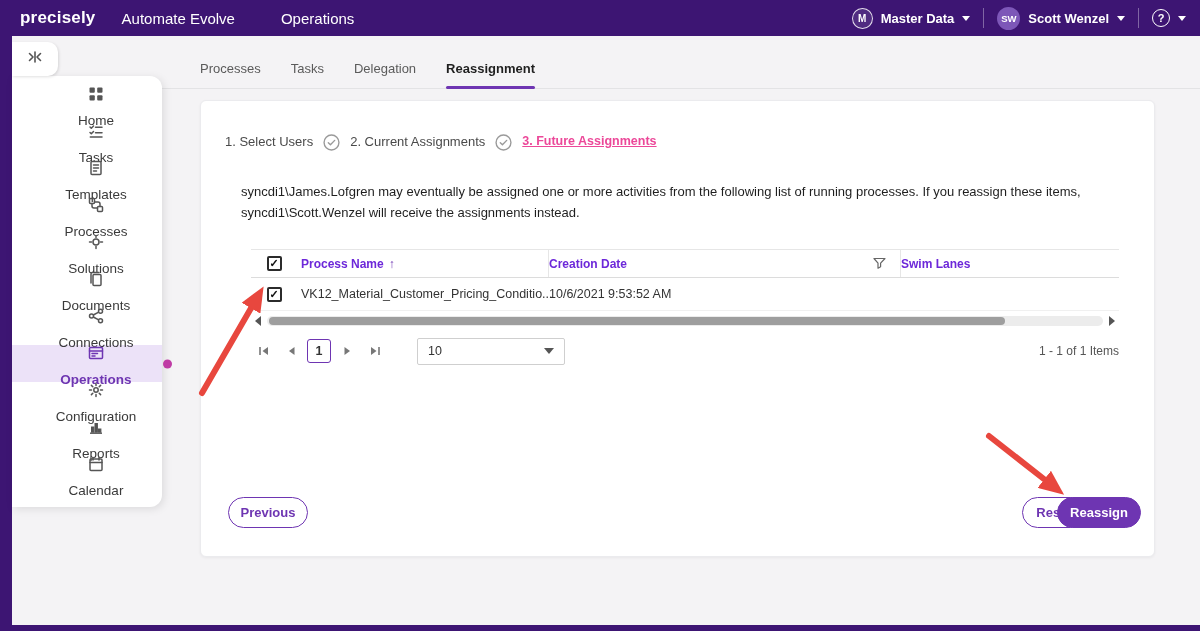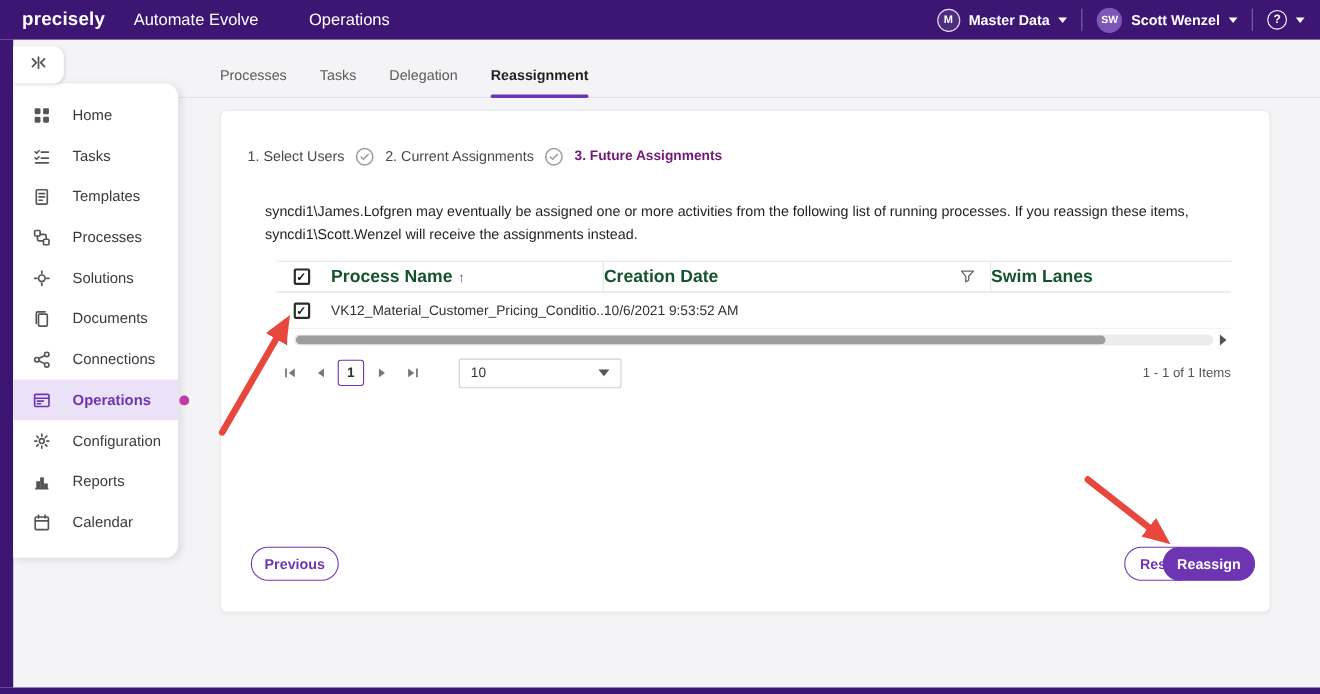--- a/index.html
+++ b/index.html
@@ -27,48 +27,48 @@
           align-items:center; justify-content:center; font-size:11px; font-weight:bold; }
   .frame-left { position:absolute; left:0; top:36px; width:12px; height:589px; background:#3d1573; }
   .frame-bottom { position:absolute; left:0; top:625px; width:1200px; height:6px; background:#3d1573; }
 
   
   .collapse-tab { position:absolute; left:12px; top:42px; width:46px; height:34px; background:#fff;
           border-radius:0 10px 10px 0; box-shadow:1px 1px 3px rgba(0,0,0,.12); display:flex;
           align-items:center; justify-content:center; cursor:pointer; z-index:3; }
   .sidebar { position:absolute; left:12px; top:76px; width:150px; height:431px; background:#fff;
           border-radius:0 12px 12px 0; box-shadow:2px 2px 8px rgba(0,0,0,.10); padding-top:10px; z-index:2; }
-  .side-item { height:37px; display:flex; align-items:center; gap:20px; padding-left:18px; font-size:13.5px;
-          color:#3a3a3a; cursor:pointer; }
+  .side-item { height:37px; display:flex; align-items:center; gap:11px; padding-left:18px; font-size:13.5px;
+          color:#3a3a3a; cursor:pointer;flex-direction:column; }
   .side-item svg { flex:0 0 auto; color:#555; }
   .side-item.selected { background:#ece2f8; color:#6e35b2; font-weight:600; }
   .side-item.selected svg { color:#6e35b2; }
 
   
   .tabsbar { position:absolute; left:162px; top:51px; width:1038px; height:38px;
           border-bottom:1px solid #e3e3e5; display:flex; align-items:flex-end; padding-left:38px; gap:30px; }
   .tab { font-size:13px; color:#5a5a5a; padding-bottom:12px; position:relative; cursor:pointer; }
   .tab.active { color:#1f1f1f; font-weight:bold; }
   .tab.active::after { content:""; position:absolute; left:0; right:0; bottom:-1px; height:3px;
           background:#6e35b2; border-radius:2px; }
 
   
   .card { position:absolute; left:200px; top:100px; width:955px; height:457px; background:#fff;
           border:1px solid #ebebee; border-radius:6px; box-shadow:0 1px 3px rgba(0,0,0,.05); }
 
   .wizard { position:absolute; left:24px; top:33px; display:flex; gap:10px; }
   .step { font-size:13px; color:#4a4a4a; cursor:pointer; }
-  .step.active { color:#701a75; font-weight:bold; font-size:12.5px; }
+  .step.active { color:#ec4899; font-weight:bold; font-size:12.5px;text-decoration:underline; }
 
   .desc { position:absolute; left:40px; top:80px; width:907px; font-size:13px; line-height:1.65; color:#1f1f1f; }
 
   
   .tablewrap { position:absolute; left:50px; top:136px; width:868px; }
   .thead { display:flex; align-items:center; height:29px; border-top:1px solid #e6e6e6;
-           border-bottom:1px solid #dcdcdc; font-size:16px; font-weight:bold; color:#14532d; }
+           border-bottom:1px solid #dcdcdc; font-size:12px; font-weight:bold; color:#6d28d9;margin-top:12px; }
   .trow { display:flex; align-items:center; height:33px; font-size:12.5px; color:#333;
            border-bottom:1px solid #f0f0f0; }
   .c0 { width:46px; display:flex; justify-content:center; }
   .c1 { width:252px; padding-left:4px; }
   .c2 { width:352px; display:flex; align-items:center; justify-content:space-between; padding-right:14px; }
   .c3 { flex:1; }
   .thead .c1, .thead .c2 { border-right:1px solid #e6e6e6; height:100%; display:flex; align-items:center; }
   .thead .c1 { justify-content:flex-start; gap:5px; }
   .sort-asc { color:#6e35b2; font-weight:bold; font-size:12px; }
   .sort-asc::after { content:"\2191"; }

